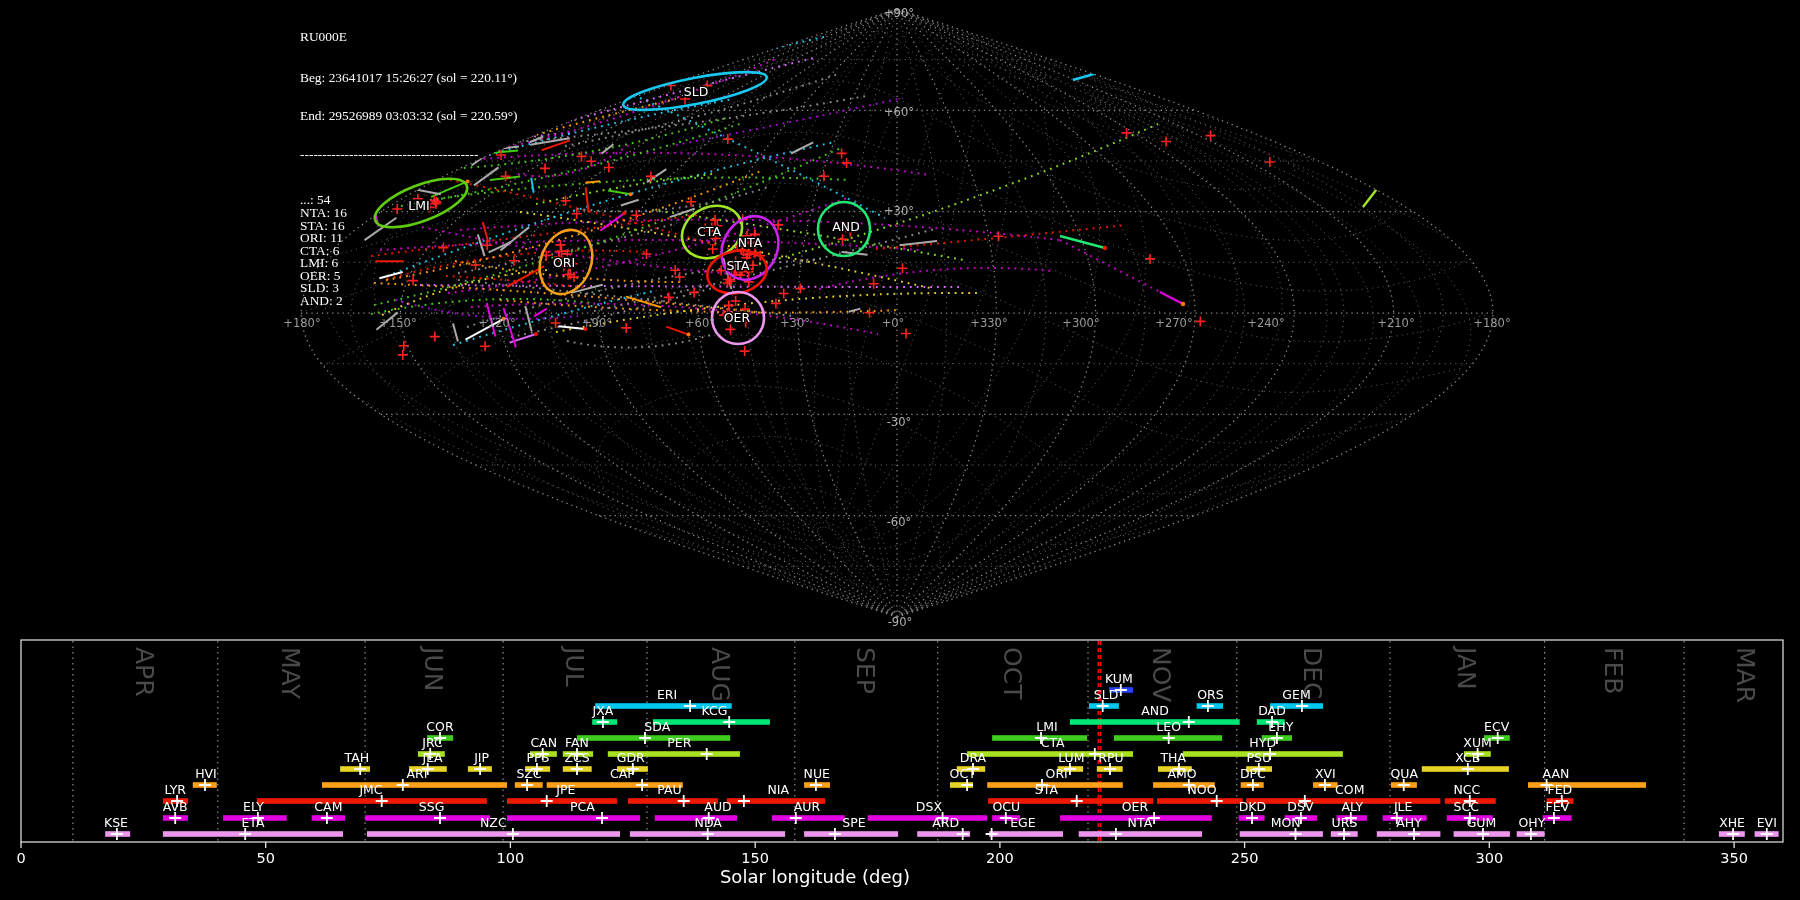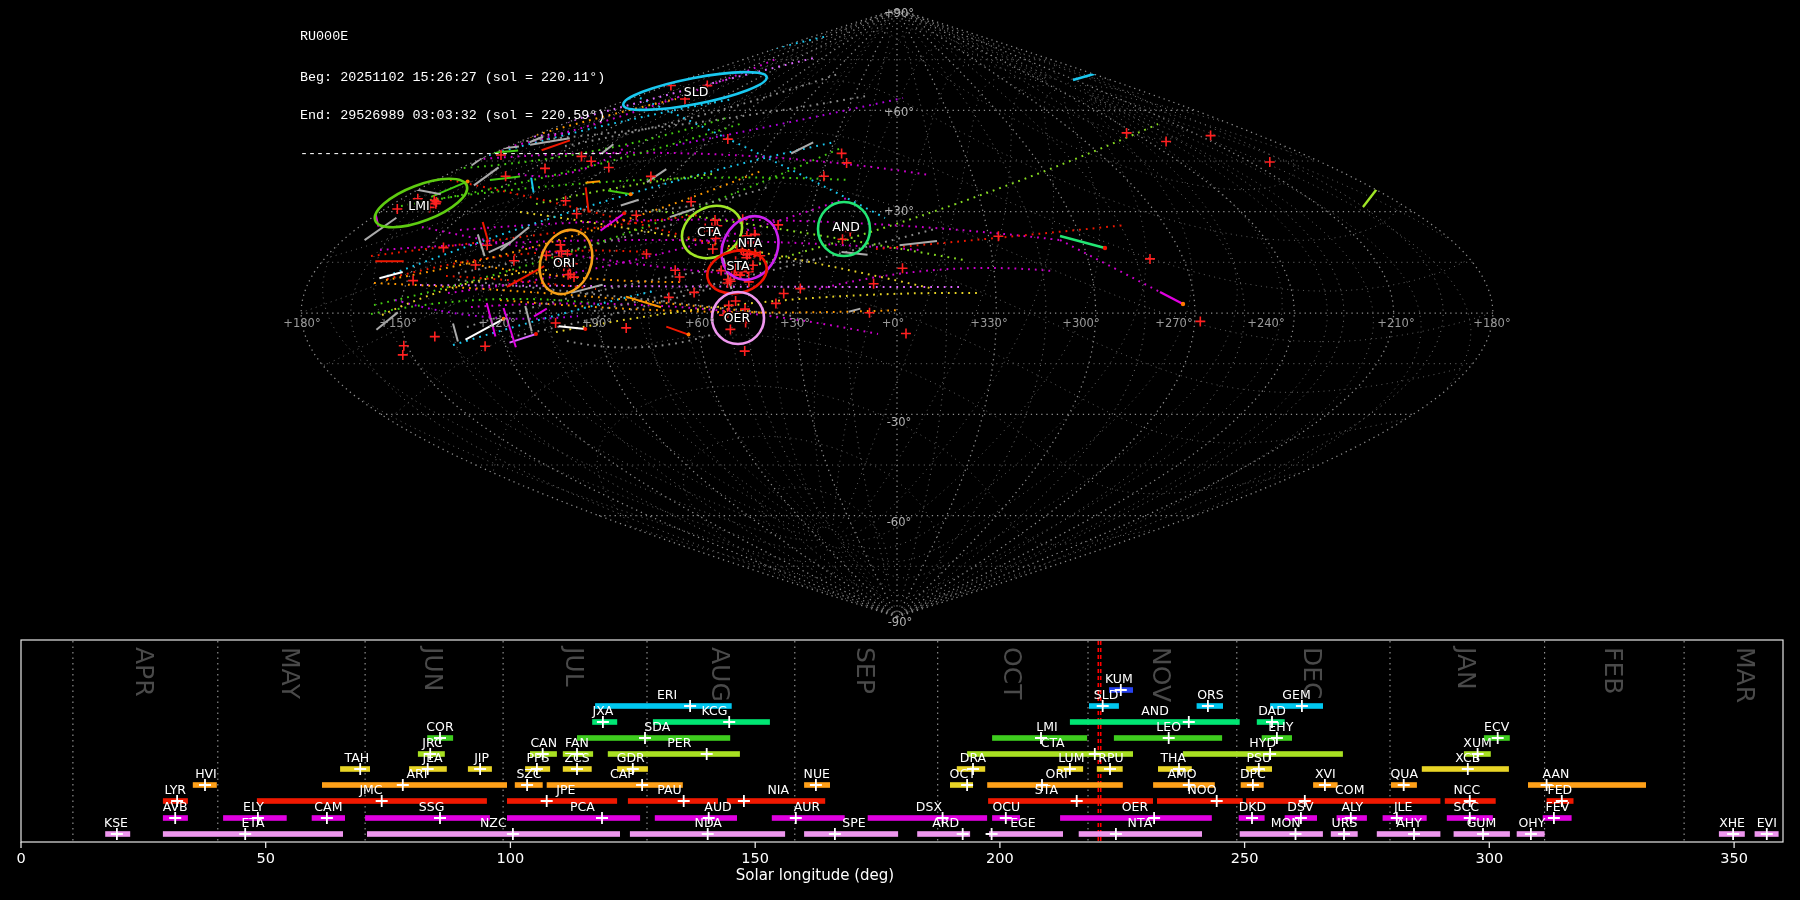--- a/index.html
+++ b/index.html
@@ -1,23 +1,23 @@
 <!DOCTYPE html>
 <html><head>
 <meta charset="utf-8">
 <style>
   html,body{margin:0;padding:0;background:#000;width:1800px;height:900px;overflow:hidden;}
   #app{position:relative;width:1800px;height:900px;background:#000;font-family:"DejaVu Sans","Liberation Sans",sans-serif;}
   svg{position:absolute;top:0;left:0;}
   svg text{font-family:"DejaVu Sans","Liberation Sans",sans-serif;}
-  .info{position:absolute;left:300px;top:6px;color:#fff;font-family:Liberation Mono, monospace;
+  .info{position:absolute;left:300px;top:6px;color:#fff;font-family:Liberation Serif, serif;
         font-size:13.4px;line-height:12.6px;white-space:pre;}
   .info .station{margin-bottom:3px;}
   .legend{margin-top:9px;}
-  .axis-title{position:absolute;left:0;top:866px;width:1630px;text-align:center;color:#fff;font-size:15px;}
+  .axis-title{position:absolute;left:0;top:866px;width:1630px;text-align:center;color:#fff;font-size:18px;}
 </style>
 </head>
 <body>
 
 <div id="app">
   <svg id="plot" width="1800" height="900" viewBox="0 0 1800 900">
       <defs>
         <clipPath id="lens">
           <path d="M897.0,9.0L928.2,19.1L959.3,29.3L990.2,39.4L1020.9,49.5L1051.3,59.7L1081.2,69.8L1110.6,79.9L1139.4,90.1L1167.6,100.2L1195.0,110.3L1221.6,120.5L1247.3,130.6L1272.1,140.7L1295.8,150.9L1318.4,161.0L1339.9,171.1L1360.2,181.3L1379.2,191.4L1396.8,201.5L1413.2,211.7L1428.0,221.8L1441.5,231.9L1453.4,242.1L1463.8,252.2L1472.7,262.3L1480.0,272.5L1485.7,282.6L1489.7,292.7L1492.2,302.9L1493.0,313.0L1492.2,323.1L1489.7,333.3L1485.7,343.4L1480.0,353.5L1472.7,363.7L1463.8,373.8L1453.4,383.9L1441.5,394.1L1428.0,404.2L1413.2,414.3L1396.8,424.5L1379.2,434.6L1360.2,444.7L1339.9,454.9L1318.4,465.0L1295.8,475.1L1272.1,485.3L1247.3,495.4L1221.6,505.5L1195.0,515.7L1167.6,525.8L1139.4,535.9L1110.6,546.1L1081.2,556.2L1051.3,566.3L1020.9,576.5L990.2,586.6L959.3,596.7L928.2,606.9L897.0,617.0L897.0,617.0L865.8,606.9L834.7,596.7L803.8,586.6L773.1,576.5L742.7,566.3L712.8,556.2L683.4,546.1L654.6,535.9L626.4,525.8L599.0,515.7L572.4,505.5L546.7,495.4L521.9,485.3L498.2,475.1L475.6,465.0L454.1,454.9L433.8,444.7L414.8,434.6L397.2,424.5L380.8,414.3L366.0,404.2L352.5,394.1L340.6,383.9L330.2,373.8L321.3,363.7L314.0,353.5L308.3,343.4L304.3,333.3L301.8,323.1L301.0,313.0L301.8,302.9L304.3,292.7L308.3,282.6L314.0,272.5L321.3,262.3L330.2,252.2L340.6,242.1L352.5,231.9L366.0,221.8L380.8,211.7L397.2,201.5L414.8,191.4L433.8,181.3L454.1,171.1L475.6,161.0L498.2,150.9L521.9,140.7L546.7,130.6L572.4,120.5L599.0,110.3L626.4,100.2L654.6,90.1L683.4,79.9L712.8,69.8L742.7,59.7L773.1,49.5L803.8,39.4L834.7,29.3L865.8,19.1L897.0,9.0Z"></path>
         </clipPath>
@@ -563,18 +563,19 @@
         <rect x="1718.9" y="831.2" width="25.9" height="5.6" fill="#ee96ee"></rect>
         <path d="M1727.1,834H1739.1M1733.1,828V840" stroke="#fff" stroke-width="1.8" fill="none"></path>
         <text x="1732.1" y="827.0" text-anchor="middle" font-size="12.5" fill="#fff">XHE</text>
         <rect x="1754.6" y="831.2" width="24.0" height="5.6" fill="#ee96ee"></rect>
         <path d="M1760.8,834H1772.8M1766.8,828V840" stroke="#fff" stroke-width="1.8" fill="none"></path>
         <text x="1766.8" y="827.0" text-anchor="middle" font-size="12.5" fill="#fff">EVI</text>
       </g>
     </svg>
   <div class="info">
     <div class="station">RU000E</div>
-    <div>Beg: 20251102 15:26:27 (sol = 220.11°)</div>
+    <div>Beg: 23641017 15:26:27 (sol = 220.11°)</div>
     <div>End: 29526989 03:03:32 (sol = 220.59°)</div>
     <div>----------------------------------------</div>
+    <div class="legend" id="legend"><div>...: 54</div><div>NTA: 16</div><div>STA: 16</div><div>ORI: 11</div><div>CTA: 6</div><div>LMI: 6</div><div>OER: 5</div><div>SLD: 3</div><div>AND: 2</div></div>
   </div>
   <div class="axis-title">Solar longitude (deg)</div>
 </div>
 
 </body></html>

